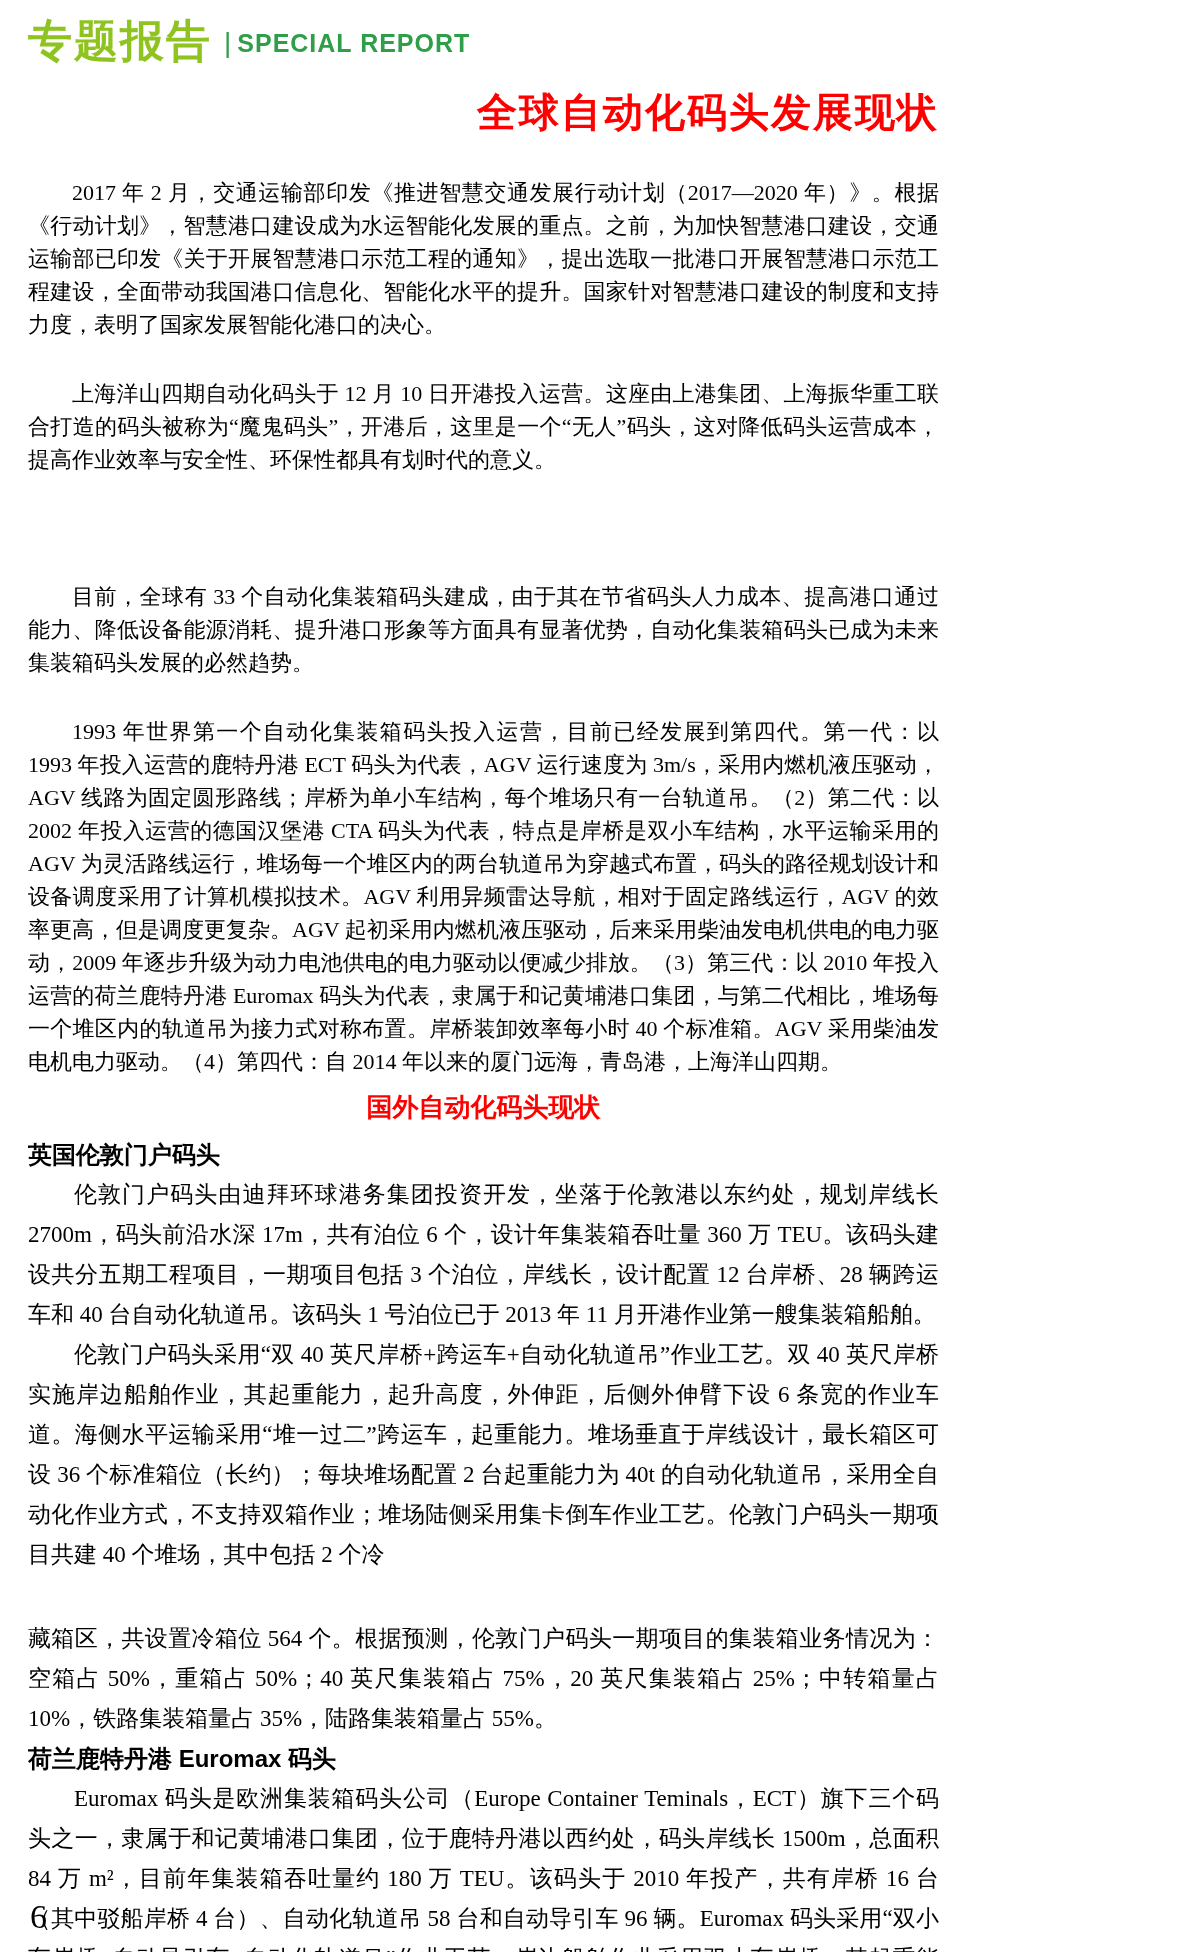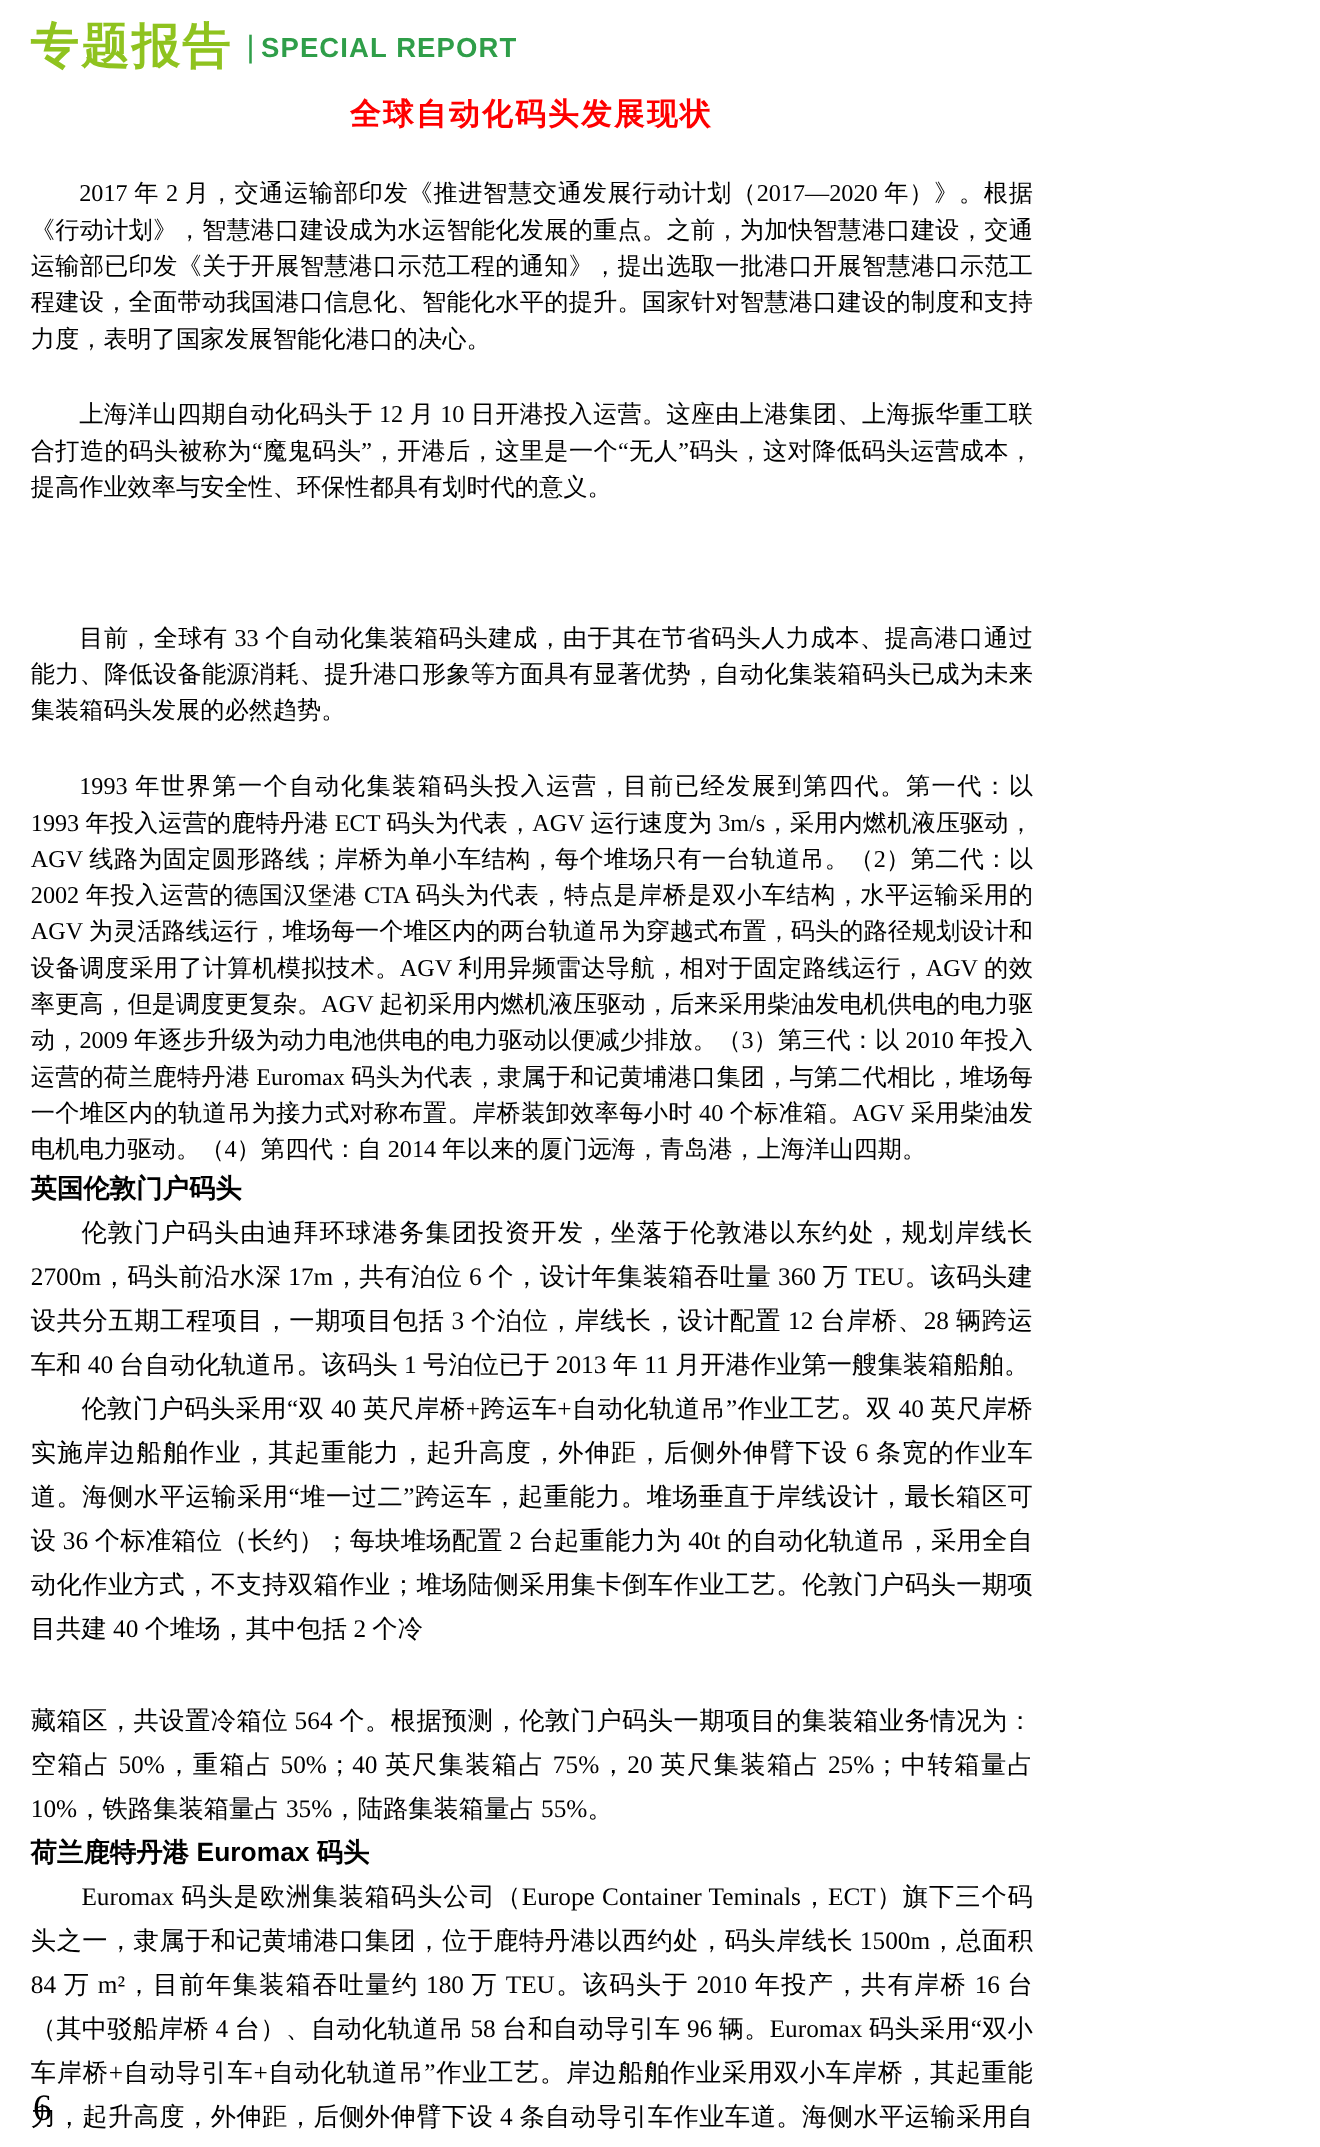--- a/index.html
+++ b/index.html
@@ -37,24 +37,24 @@
     font-family: "Liberation Sans", sans-serif;
     font-weight: bold;
     font-size: 25px;
     color: var(--header-dark-green, #2f9e49);
     letter-spacing: 1px;
     vertical-align: 4px;
   }
   
   .article-title {
     margin: 14px 0 16px 0;
-    text-align: center;
+    text-align: right;
     font-family: Liberation Serif, serif;
     font-weight: bold;
-    font-size: 28px;
+    font-size: 40px;
     color: var(--accent-red, #fe0000);
     letter-spacing: 2px;
   }
   
   p.body {
     margin: 0;
     font-size: 22px;
     line-height: 33px;
     text-align: justify;
   }
@@ -108,20 +108,21 @@
   </div>
 
   <h1 class="article-title">全球自动化码头发展现状</h1>
 
   <p class="body indent">2017 年 2 月，交通运输部印发《推进智慧交通发展行动计划（2017—2020 年）》。根据《行动计划》，智慧港口建设成为水运智能化发展的重点。之前，为加快智慧港口建设，交通运输部已印发《关于开展智慧港口示范工程的通知》，提出选取一批港口开展智慧港口示范工程建设，全面带动我国港口信息化、智能化水平的提升。国家针对智慧港口建设的制度和支持力度，表明了国家发展智能化港口的决心。</p>
   <p class="body indent">上海洋山四期自动化码头于 12 月 10 日开港投入运营。这座由上港集团、上海振华重工联合打造的码头被称为“魔鬼码头”，开港后，这里是一个“无人”码头，这对降低码头运营成本，提高作业效率与安全性、环保性都具有划时代的意义。</p>
 
   <p class="body indent gap-top">目前，全球有 33 个自动化集装箱码头建成，由于其在节省码头人力成本、提高港口通过能力、降低设备能源消耗、提升港口形象等方面具有显著优势，自动化集装箱码头已成为未来集装箱码头发展的必然趋势。</p>
   <p class="body indent">1993 年世界第一个自动化集装箱码头投入运营，目前已经发展到第四代。第一代：以 1993 年投入运营的鹿特丹港 ECT 码头为代表，AGV 运行速度为 3m/s，采用内燃机液压驱动，AGV 线路为固定圆形路线；岸桥为单小车结构，每个堆场只有一台轨道吊。（2）第二代：以 2002 年投入运营的德国汉堡港 CTA 码头为代表，特点是岸桥是双小车结构，水平运输采用的 AGV 为灵活路线运行，堆场每一个堆区内的两台轨道吊为穿越式布置，码头的路径规划设计和设备调度采用了计算机模拟技术。AGV 利用异频雷达导航，相对于固定路线运行，AGV 的效率更高，但是调度更复杂。AGV 起初采用内燃机液压驱动，后来采用柴油发电机供电的电力驱动，2009 年逐步升级为动力电池供电的电力驱动以便减少排放。（3）第三代：以 2010 年投入运营的荷兰鹿特丹港 Euromax 码头为代表，隶属于和记黄埔港口集团，与第二代相比，堆场每一个堆区内的轨道吊为接力式对称布置。岸桥装卸效率每小时 40 个标准箱。AGV 采用柴油发电机电力驱动。（4）第四代：自 2014 年以来的厦门远海，青岛港，上海洋山四期。</p>
 
+  <h2 class="section-heading">国外自动化码头现状</h2>
 
   <div class="columns">
     <div class="col">
       <h3>英国伦敦门户码头</h3>
       <p class="indent">伦敦门户码头由迪拜环球港务集团投资开发，坐落于伦敦港以东约处，规划岸线长 2700m，码头前沿水深 17m，共有泊位 6 个，设计年集装箱吞吐量 360 万 TEU。该码头建设共分五期工程项目，一期项目包括 3 个泊位，岸线长，设计配置 12 台岸桥、28 辆跨运车和 40 台自动化轨道吊。该码头 1 号泊位已于 2013 年 11 月开港作业第一艘集装箱船舶。</p>
       <p class="indent">伦敦门户码头采用“双 40 英尺岸桥+跨运车+自动化轨道吊”作业工艺。双 40 英尺岸桥实施岸边船舶作业，其起重能力，起升高度，外伸距，后侧外伸臂下设 6 条宽的作业车道。海侧水平运输采用“堆一过二”跨运车，起重能力。堆场垂直于岸线设计，最长箱区可设 36 个标准箱位（长约）；每块堆场配置 2 台起重能力为 40t 的自动化轨道吊，采用全自动化作业方式，不支持双箱作业；堆场陆侧采用集卡倒车作业工艺。伦敦门户码头一期项目共建 40 个堆场，其中包括 2 个冷</p>
     </div>
     <div class="col">
       <p>藏箱区，共设置冷箱位 564 个。根据预测，伦敦门户码头一期项目的集装箱业务情况为：空箱占 50%，重箱占 50%；40 英尺集装箱占 75%，20 英尺集装箱占 25%；中转箱量占 10%，铁路集装箱量占 35%，陆路集装箱量占 55%。</p>
       <h3>荷兰鹿特丹港 Euromax 码头</h3>

